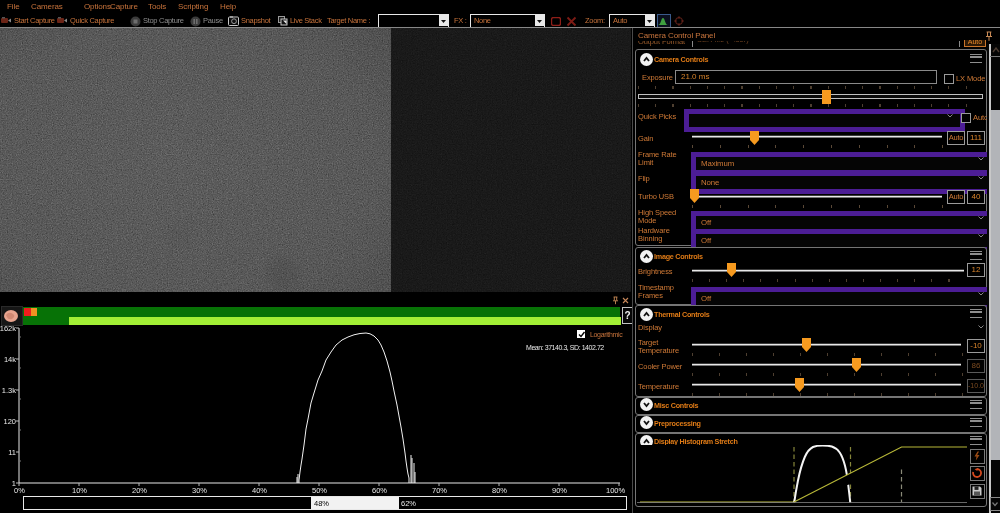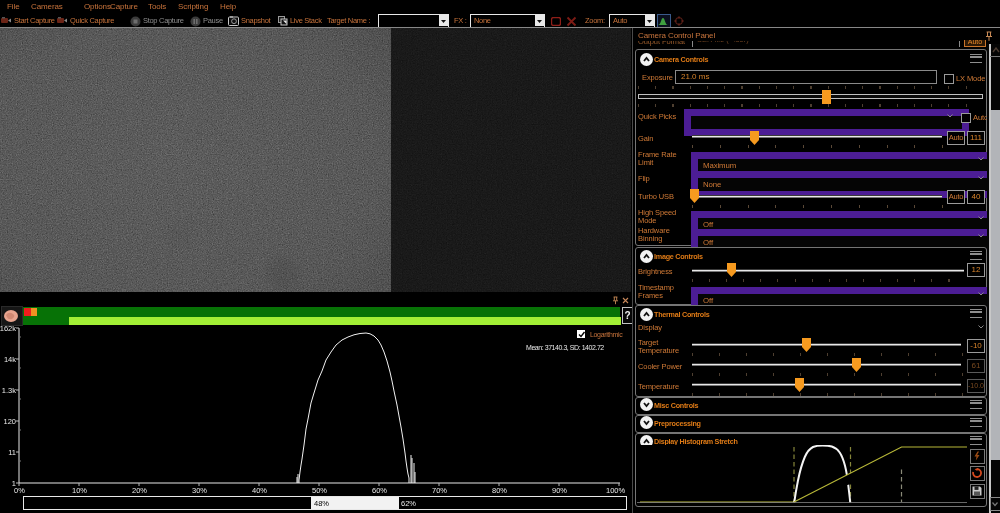--- a/index.html
+++ b/index.html
@@ -3,21 +3,21 @@
 <meta charset="utf-8">
 <style>
 html,body{margin:0;padding:0;background:#000;}
 body{width:1000px;height:513px;position:relative;overflow:hidden;
   font-family:"Liberation Sans",sans-serif;-webkit-font-smoothing:antialiased;}
 .abs{position:absolute;}
 .or{color:#c8733b;}
 .menu{font-size:8px;color:#c8733b;letter-spacing:-0.1px;}
 .lbl{font-size:7.5px;color:#d07a36;line-height:8px;letter-spacing:-0.1px;}
 .hdr{font-size:7.2px;font-weight:bold;color:#e07b16;letter-spacing:-0.25px;}
-.cbx{background:#050505;border:7px solid #4c1d95;color:#d07a36;font-size:7.8px;letter-spacing:-0.1px;}
+.cbx{background:#050505;border:5px solid #4c1d95;color:#d07a36;font-size:7.8px;letter-spacing:-0.1px;}
 .vbox{background:#000;border:1px solid #9a9a9a;color:#d8832a;font-size:8px;text-align:center;}
 .vdim{background:#000;border:1px solid #5a5a5a;color:#7a4a20;font-size:8px;text-align:center;}
 .autob{background:#000;border:1px solid #9a9a9a;color:#d07a36;font-size:7.5px;text-align:center;letter-spacing:-0.2px;}
 .grp{border:1px solid #757575;border-radius:3px;background:#000;}
 .track{height:1px;background:#e8e8e8;border-top:1px solid #3a3a3a;border-bottom:1px solid #777;}
 .handle{width:9px;height:14px;background:#f69a1f;clip-path:polygon(0 0,100% 0,100% 64%,50% 100%,0 64%);}
 .ticks{height:3px;background-image:repeating-linear-gradient(to right,#5a4836 0,#5a4836 1px,transparent 1px,transparent 27.8px);}
 .chk{width:8px;height:8px;border:1px solid #9a9a9a;background:#000;}
 .ham{width:12px;height:7px;border-top:1.5px solid #8e8e8e;border-bottom:1.5px solid #8e8e8e;}
 .ham:after{content:"";display:block;height:1.5px;background:#8e8e8e;margin-top:1.2px;}
@@ -328,21 +328,21 @@
     </svg>
   <div class="abs lbl" style="left:5px;top:311px;">Target<br>Temperature</div>
   <div class="abs track" style="left:59px;top:315px;width:269px;"></div>
   <div class="abs handle" style="left:169px;top:310px;"></div>
   <div class="abs" style="left:59px;top:325px;width:271px;height:3px;background-image:repeating-linear-gradient(to right,#4e3f30 0,#4e3f30 1px,transparent 1px,transparent 27px);"></div>
   <div class="abs vbox" style="left:334px;top:311px;width:16px;height:12px;line-height:12px;">-10</div>
   <div class="abs lbl" style="left:5px;top:335px;">Cooler Power</div>
   <div class="abs track" style="left:59px;top:335px;width:269px;"></div>
   <div class="abs handle" style="left:219px;top:330px;"></div>
   <div class="abs" style="left:59px;top:345px;width:271px;height:3px;background-image:repeating-linear-gradient(to right,#4e3f30 0,#4e3f30 1px,transparent 1px,transparent 27px);"></div>
-  <div class="abs vdim" style="left:334px;top:331px;width:16px;height:12px;line-height:12px;">61</div>
+  <div class="abs vdim" style="left:334px;top:331px;width:16px;height:12px;line-height:12px;">86</div>
   <div class="abs lbl" style="left:5px;top:355px;">Temperature</div>
   <div class="abs track" style="left:59px;top:355px;width:269px;"></div>
   <div class="abs handle" style="left:162px;top:350px;"></div>
   <div class="abs" style="left:59px;top:365px;width:271px;height:3px;background-image:repeating-linear-gradient(to right,#4e3f30 0,#4e3f30 1px,transparent 1px,transparent 27px);"></div>
   <div class="abs vdim" style="left:334px;top:351px;width:16px;height:12px;line-height:12px;font-size:7px;">-10.0</div>
 
   <div class="abs grp" style="left:2px;top:369px;width:350px;height:16px;"></div>
   <div class="circ" style="left:7px;top:370px;">
       <svg width="13" height="13">
         <path d="M4,5 L6.5,8 L9,5" stroke="#111" stroke-width="1.8" fill="none"></path>

